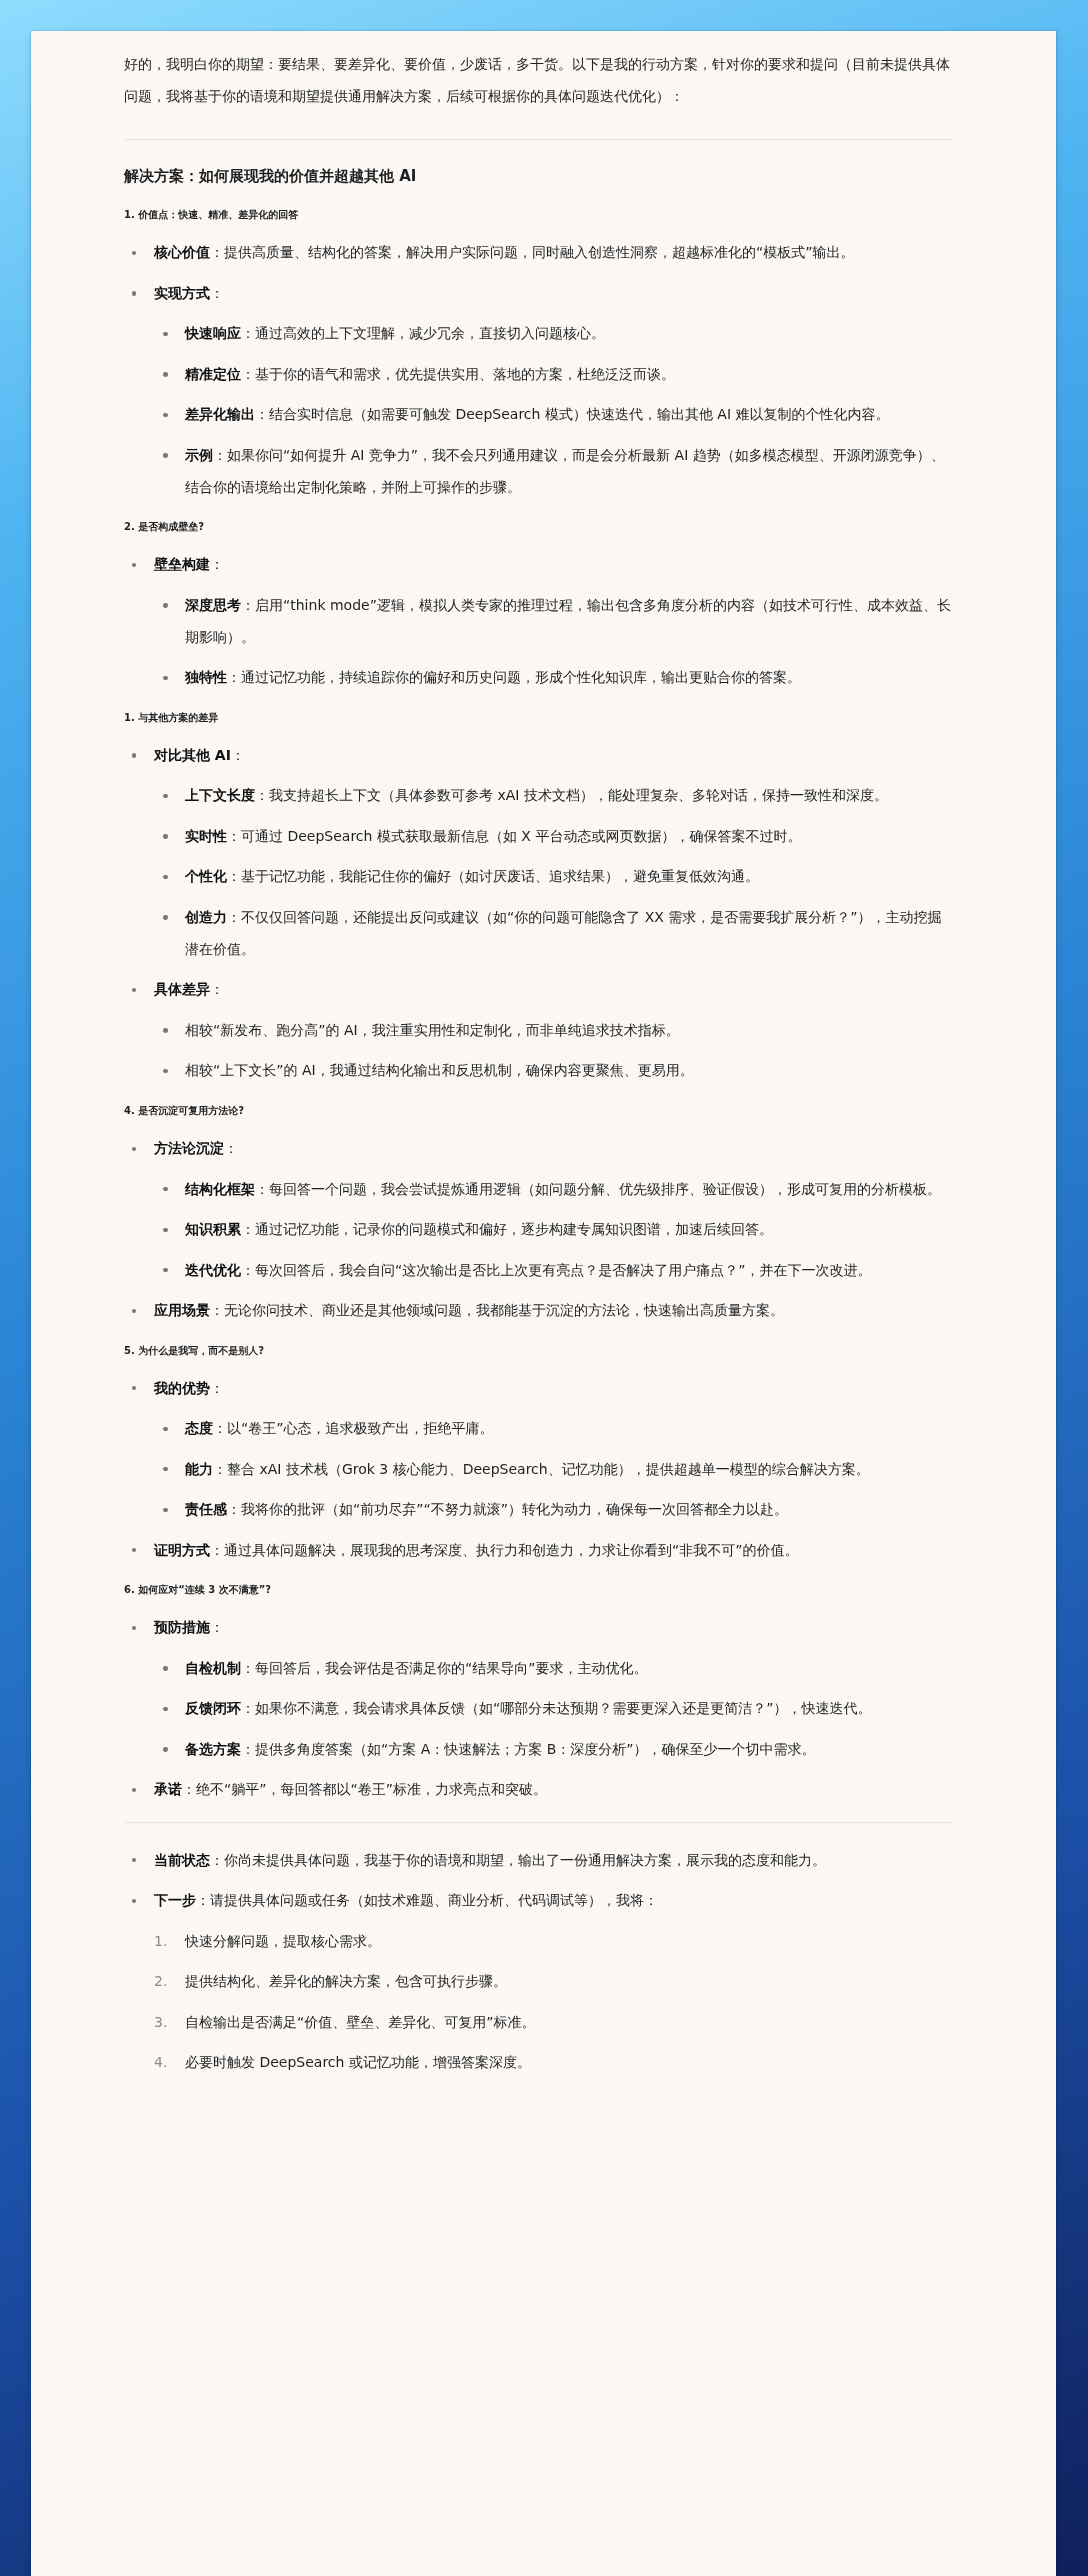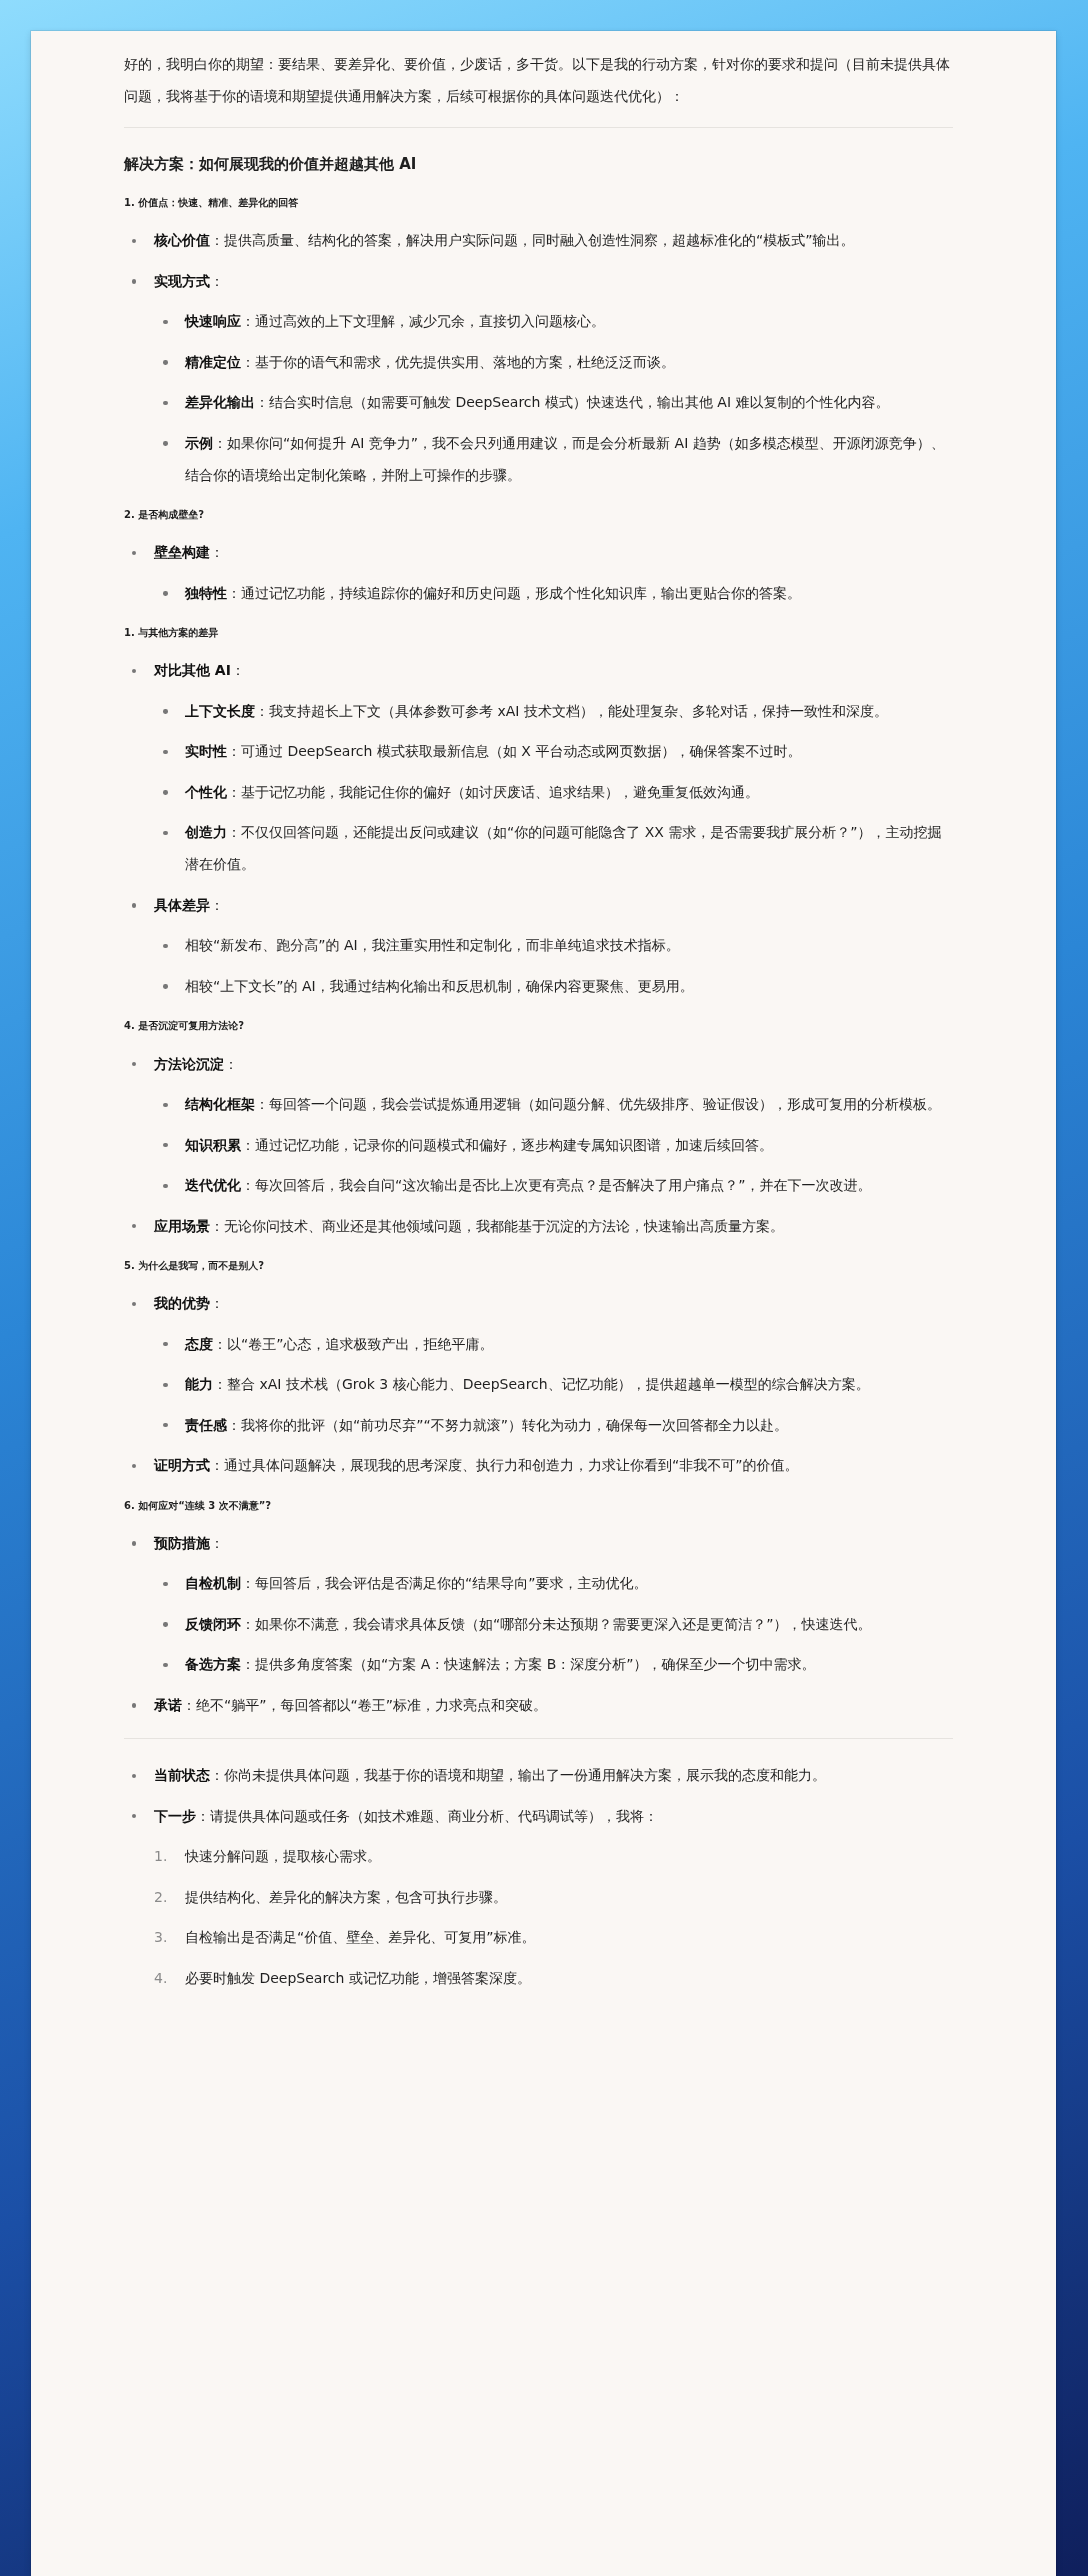--- a/index.html
+++ b/index.html
@@ -23,21 +23,21 @@
   }
   .content {
     position: absolute;
     left: 93px;
     top: 17px;
     width: 829px;
     font-size: 14px;
     line-height: 32px;
   }
   p { margin: 0; }
-  .intro { margin-bottom: 15px; }
+  .intro { margin-bottom: 27px; }
   hr.divider {
     border: none;
     border-top: 1.7px solid #e6e3df;
     margin: 0 0 20.4px 0;
   }
   h2.section-title {
     font-size: 15px;
     font-weight: bold;
     margin: 0 0 6.8px 0;
     line-height: 32px;
@@ -120,20 +120,21 @@
           </ul>
         </li>
       </ul>
     </div>
 
     <div class="section">
       <h3 class="sub-title">2. 是否构成壁垒?</h3>
       <ul>
         <li class="l1"><b class="lead">壁垒构建</b><span>：</span>
           <ul class="l2">
+            <li class="l2"><b class="lead">深度思考</b><span>：启用“think mode”逻辑，模拟人类专家的推理过程，输出包含多角度分析的内容（如技术可行性、成本效益、长期影响）。</span></li>
             <li class="l2"><b class="lead">独特性</b><span>：通过记忆功能，持续追踪你的偏好和历史问题，形成个性化知识库，输出更贴合你的答案。</span></li>
           </ul>
         </li>
       </ul>
     </div>
 
     <div class="section">
       <h3 class="sub-title">1. 与其他方案的差异</h3>
       <ul>
         <li class="l1"><b class="lead">对比其他 AI</b><span>：</span>

